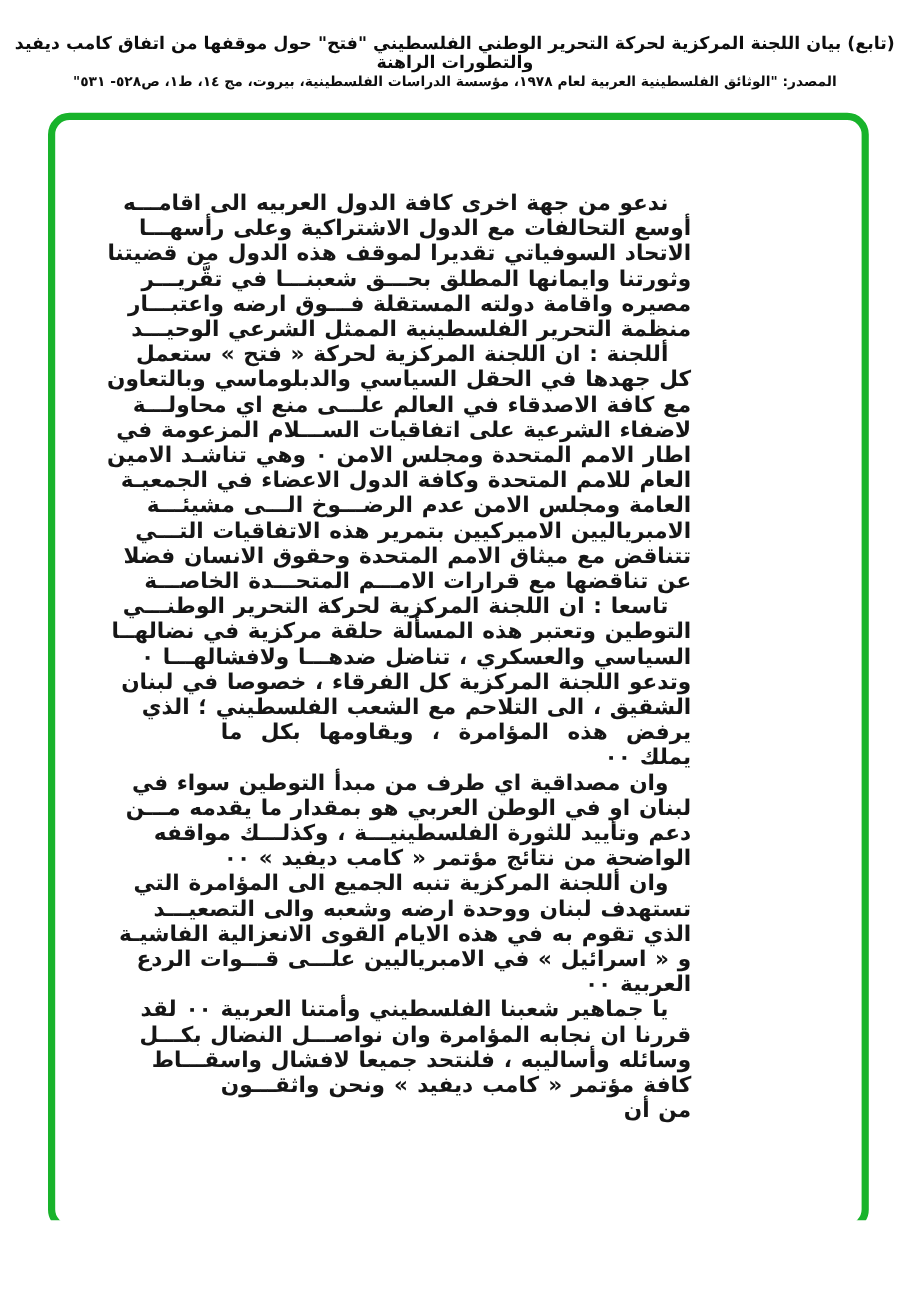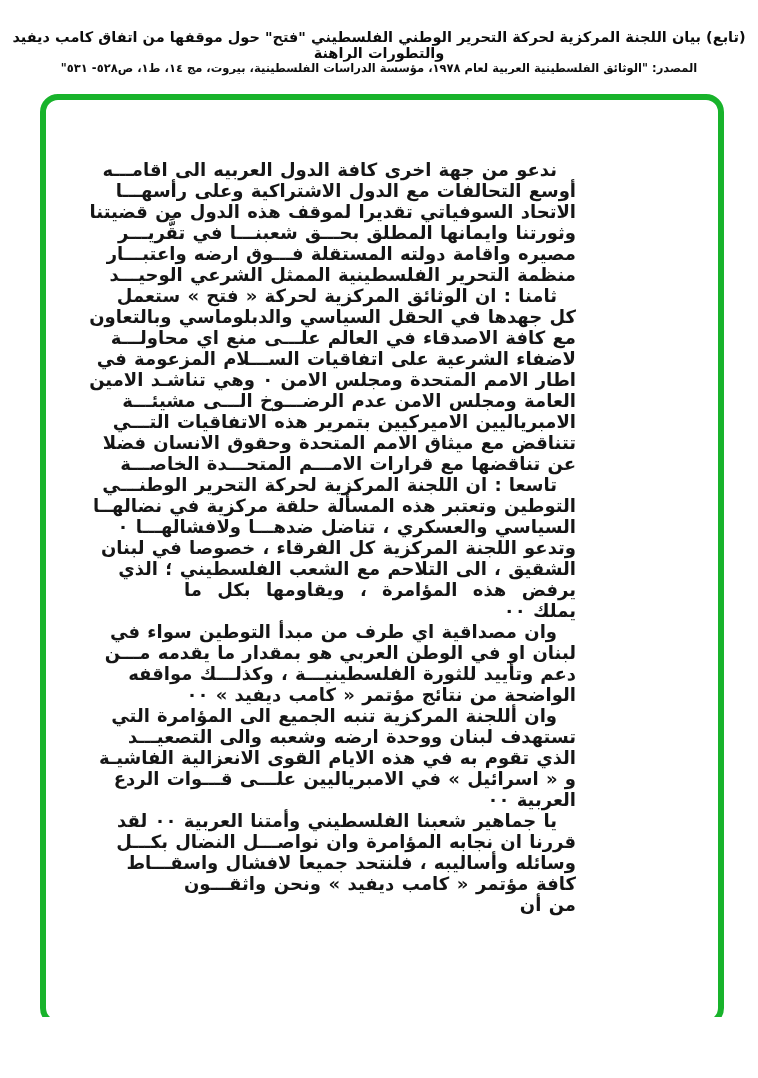--- a/index.html
+++ b/index.html
@@ -80,25 +80,26 @@
   <div class="text-column">
       <div class="paragraph">
         <div class="line first">ندعو من جهة اخرى كافة الدول العربيه الى اقامـــه</div>
         <div class="line">أوسع التحالفات مع الدول الاشتراكية وعلى رأسهـــا</div>
         <div class="line">الاتحاد السوفياتي تقديرا لموقف هذه الدول من قضيتنا</div>
         <div class="line">وثورتنا وايمانها المطلق بحـــق شعبنـــا في تقَّريـــر</div>
         <div class="line">مصيره واقامة دولته المستقلة فـــوق ارضه واعتبـــار</div>
         <div class="line">منظمة التحرير الفلسطينية الممثل الشرعي الوحيـــد</div>
       </div>
       <div class="paragraph">
-        <div class="line first">ثامنا : ان الوثائق المركزية لحركة « فتح » ستعمل</div>
+        <div class="line first">أللجنة : ان اللجنة المركزية لحركة « فتح » ستعمل</div>
         <div class="line">كل جهدها في الحقل السياسي والدبلوماسي وبالتعاون</div>
         <div class="line">مع كافة الاصدقاء في العالم علـــى منع اي محاولـــة</div>
         <div class="line">لاضفاء الشرعية على اتفاقيات الســـلام المزعومة في</div>
         <div class="line">اطار الامم المتحدة ومجلس الامن ٠ وهي تناشـد الامين</div>
+        <div class="line">العام للامم المتحدة وكافة الدول الاعضاء في الجمعيـة</div>
         <div class="line">العامة ومجلس الامن عدم الرضـــوخ الـــى مشيئـــة</div>
         <div class="line">الامبرياليين الاميركيين بتمرير هذه الاتفاقيات التـــي</div>
         <div class="line">تتناقض مع ميثاق الامم المتحدة وحقوق الانسان فضلا</div>
         <div class="line">عن تناقضها مع قرارات الامـــم المتحـــدة الخاصـــة</div>
       </div>
       <div class="paragraph">
         <div class="line first">تاسعا : ان اللجنة المركزية لحركة التحرير الوطنـــي</div>
         <div class="line">التوطين وتعتبر هذه المسألة حلقة مركزية في نضالهــا</div>
         <div class="line">السياسي والعسكري ، تناضل ضدهـــا ولافشالهـــا ٠</div>
         <div class="line">وتدعو اللجنة المركزية كل الفرقاء ، خصوصا في لبنان</div>

